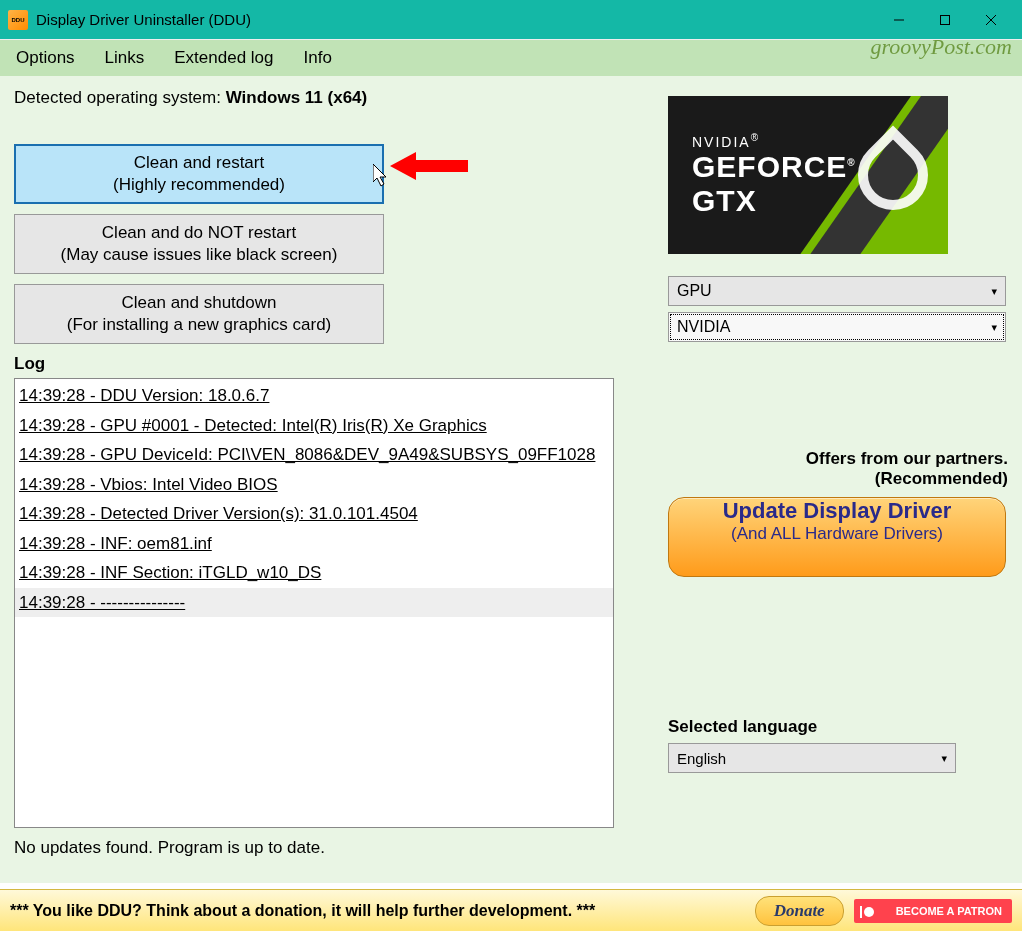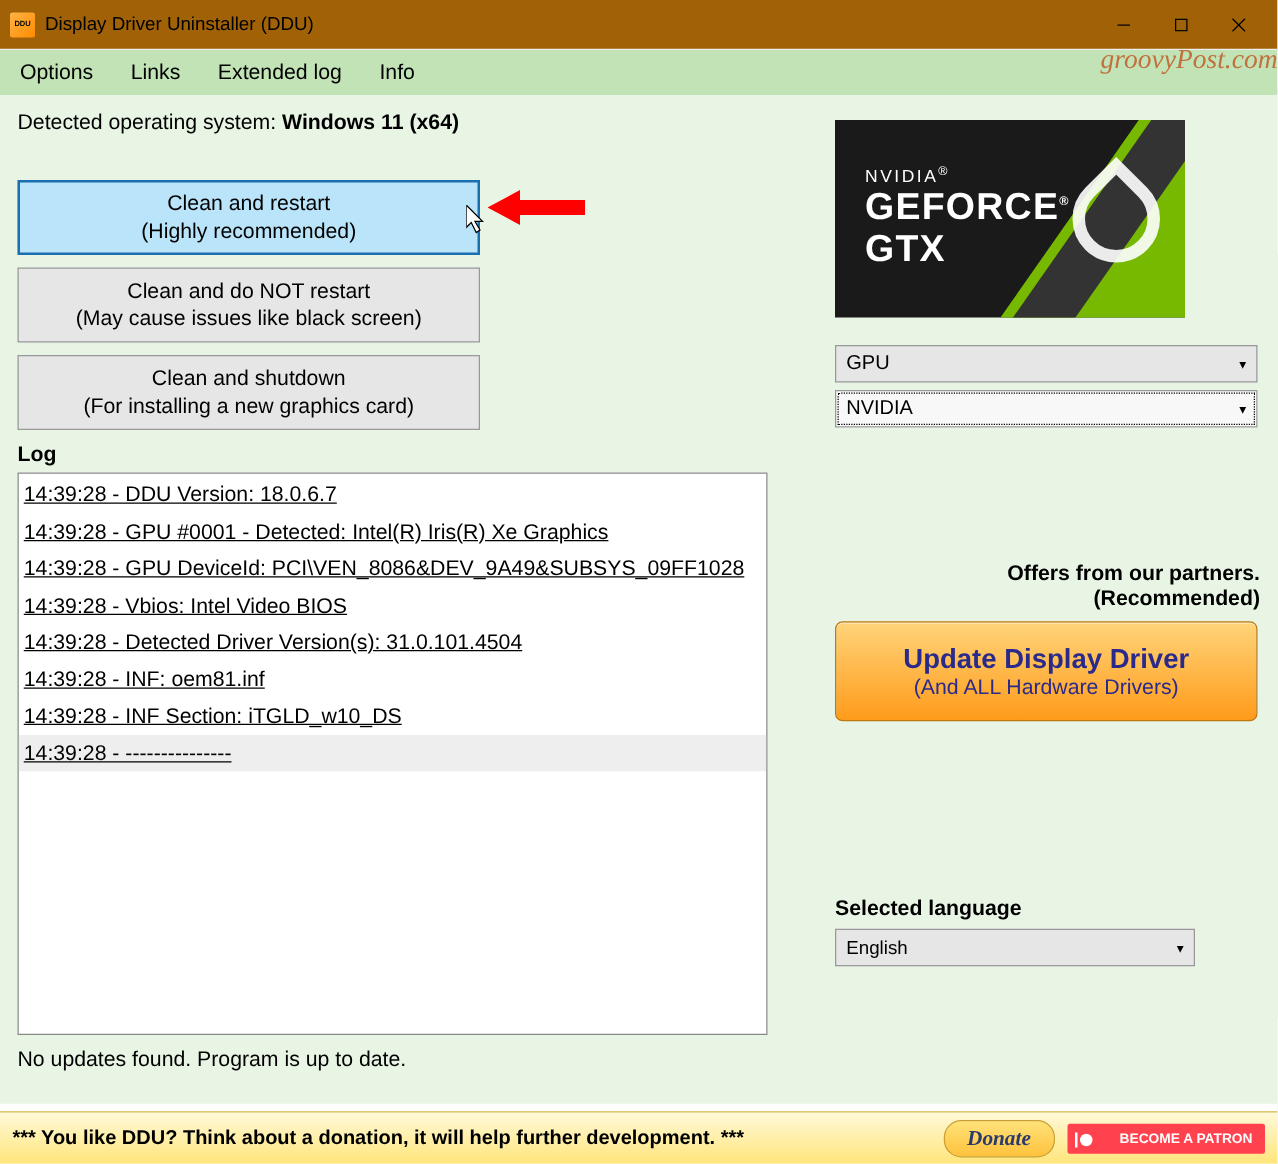--- a/index.html
+++ b/index.html
@@ -10,21 +10,21 @@
       width: 1022px;
       height: 931px;
       overflow: hidden;
       position: relative;
     }
     .titlebar {
       height: 40px;
       display: flex;
       align-items: center;
       padding: 0 8px;
-      background: #a16207;
+      background: #14b8a6;
       border-bottom: 1px solid #eee;
     }
     .titlebar-icon {
       width: 20px;
       height: 20px;
       margin-right: 8px;
       background: linear-gradient(135deg,#ffb347,#ff8c00);
       border-radius: 2px;
       position: relative;
     }
@@ -194,25 +194,25 @@
       font-weight: 600;
       font-size: 17px;
       text-align: right;
     }
     .update-btn {
       margin-top: 8px;
       width: 338px;
       height: 80px;
       background: linear-gradient(#ffd47a, #ff9b1a);
       border: 1px solid #c07810;
-      border-radius: 6px;
+      border-radius: 16px;
       display: flex;
       flex-direction: column;
       align-items: center;
-      justify-content: center;
+      justify-content: flex-start;
       cursor: default;
       box-shadow: inset 0 1px 0 rgba(255,255,255,0.5);
     }
     .update-btn .t1 { font-size: 22px; font-weight: bold; color: #2a2a8a; }
     .update-btn .t2 { font-size: 17px; color: #2a2a8a; }
     .lang-label {
       margin-top: 140px;
       font-weight: 600;
       font-size: 17px;
     }
@@ -293,23 +293,23 @@
       pointer-events: none;
     }
     .cursor-annotation {
       position: absolute;
       left: 373px;
       top: 164px;
       pointer-events: none;
     }
     .watermark {
       position: absolute;
-      right: 0;
+      right: 10px;
       top: 34px;
-      color: #c2410c;
+      color: #4d7c0f;
       font-size: 22px;
       font-family: Georgia, serif;
       font-style: italic;
       pointer-events: none;
       opacity: 0.7;
     }
   </style>
 </head>
 <body>
 

